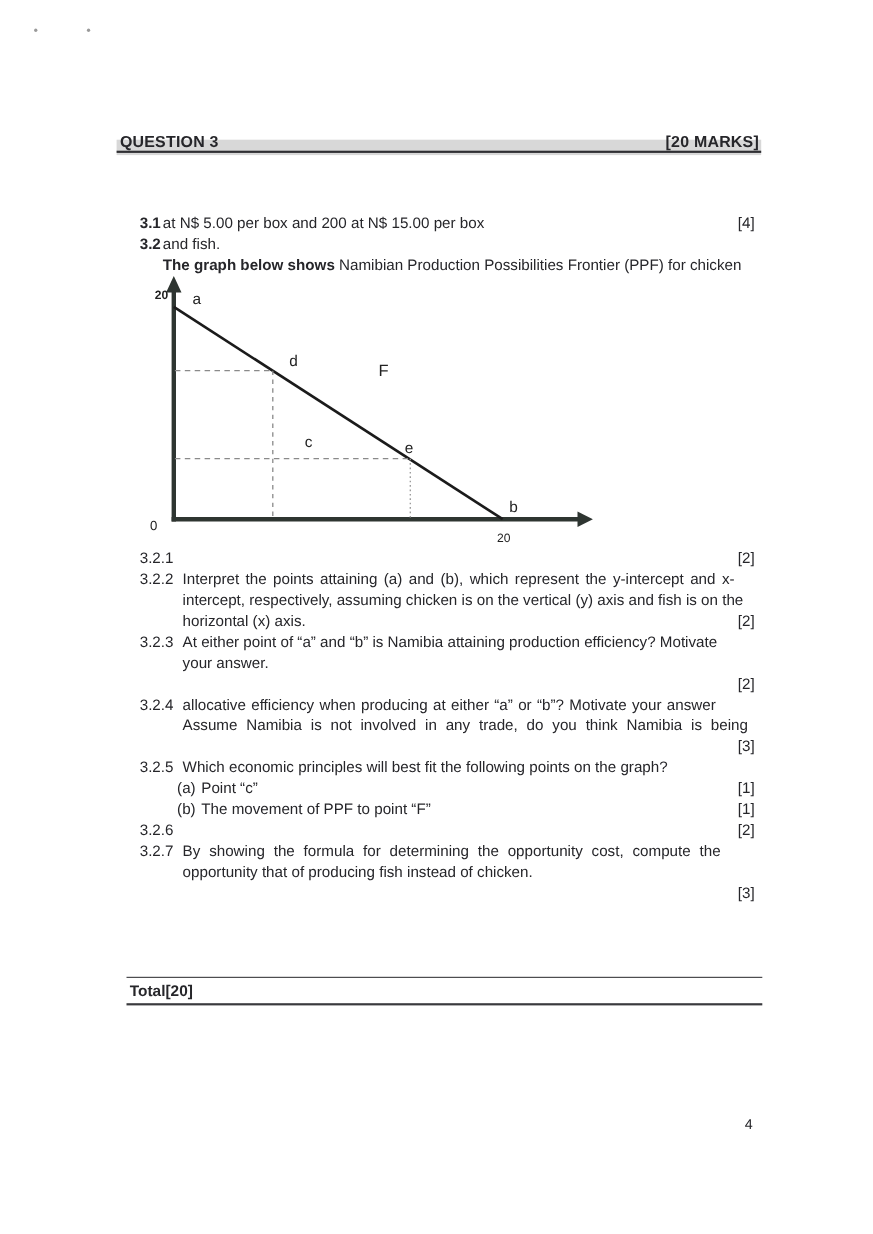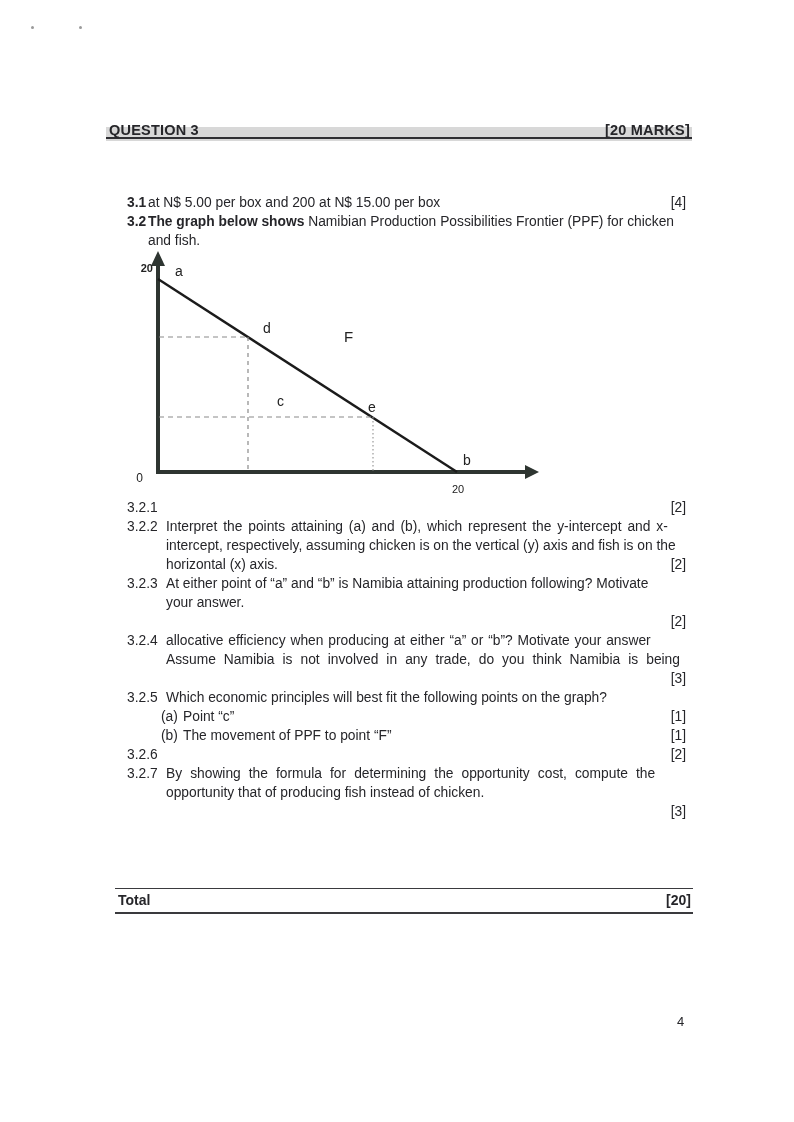--- a/index.html
+++ b/index.html
@@ -52,21 +52,21 @@
   .subtext{flex:1 1 auto;white-space:nowrap;}
 
   
   .graph-svg{display:block;margin:0 0 2px 8px;}
   .graph-svg text{font-family:"Liberation Sans", sans-serif;fill:#222;}
 
   
   .total-row{
     position:absolute;left:115px;top:888px;width:573px;
     border-top:1.5px solid #3a3a3e;border-bottom:2px solid #3a3a3e;
-    display:flex;justify-content:space-between;
+    display:flex;
     font-size:14px;font-weight:bold;
     padding:4px 2px 4px 3px;line-height:15px;
   }
 
   .page-number{position:absolute;left:677px;top:1014px;font-size:13px;}
 </style>
 </head>
 <body>
 
 <div class="page">
@@ -90,24 +90,24 @@
         <div class="line flexline">
           <span>at N$ 5.00 per box and 200 at N$ 15.00 per box</span>
           <span class="marks">[4]</span>
         </div>
       </div>
     </div>
 
     <div class="qrow top">
       <div class="qnum">3.2</div>
       <div>
+        <div class="line">and fish.</div>
         <div class="line">
           <span class="b">The graph below shows</span><span> Namibian Production Possibilities Frontier (PPF) for chicken</span>
         </div>
-        <div class="line">and fish.</div>
       </div>
     </div>
 
     <svg class="graph-svg" width="420" height="246" viewBox="0 0 420 246">
 
       <line x1="33" y1="6" x2="33" y2="224" stroke="#2e3531" stroke-width="4"></line>
       <line x1="31" y1="222" x2="402" y2="222" stroke="#2e3531" stroke-width="4"></line>
       <polygon points="26,16 33,1 40,16" fill="#2e3531"></polygon>
       <polygon points="400,215 414,222 400,229" fill="#2e3531"></polygon>
 
@@ -145,21 +145,21 @@
         <div class="line flexline">
           <span>horizontal (x) axis.</span>
           <span class="marks">[2]</span>
         </div>
       </div>
     </div>
 
     <div class="qrow sub">
       <div class="qnum">3.2.3</div>
       <div>
-        <div class="line">At either point of “a” and “b” is Namibia attaining production following? Motivate</div>
+        <div class="line">At either point of “a” and “b” is Namibia attaining production efficiency? Motivate</div>
         <div class="line">your answer.</div>
         <div class="marksline">[2]</div>
       </div>
     </div>
 
     <div class="qrow sub">
       <div class="qnum">3.2.4</div>
       <div>
         <div class="line ws3">allocative efficiency when producing at either “a” or “b”? Motivate your answer</div>
         <div class="line ws2">Assume Namibia is not involved in any trade, do you think Namibia is being</div>

